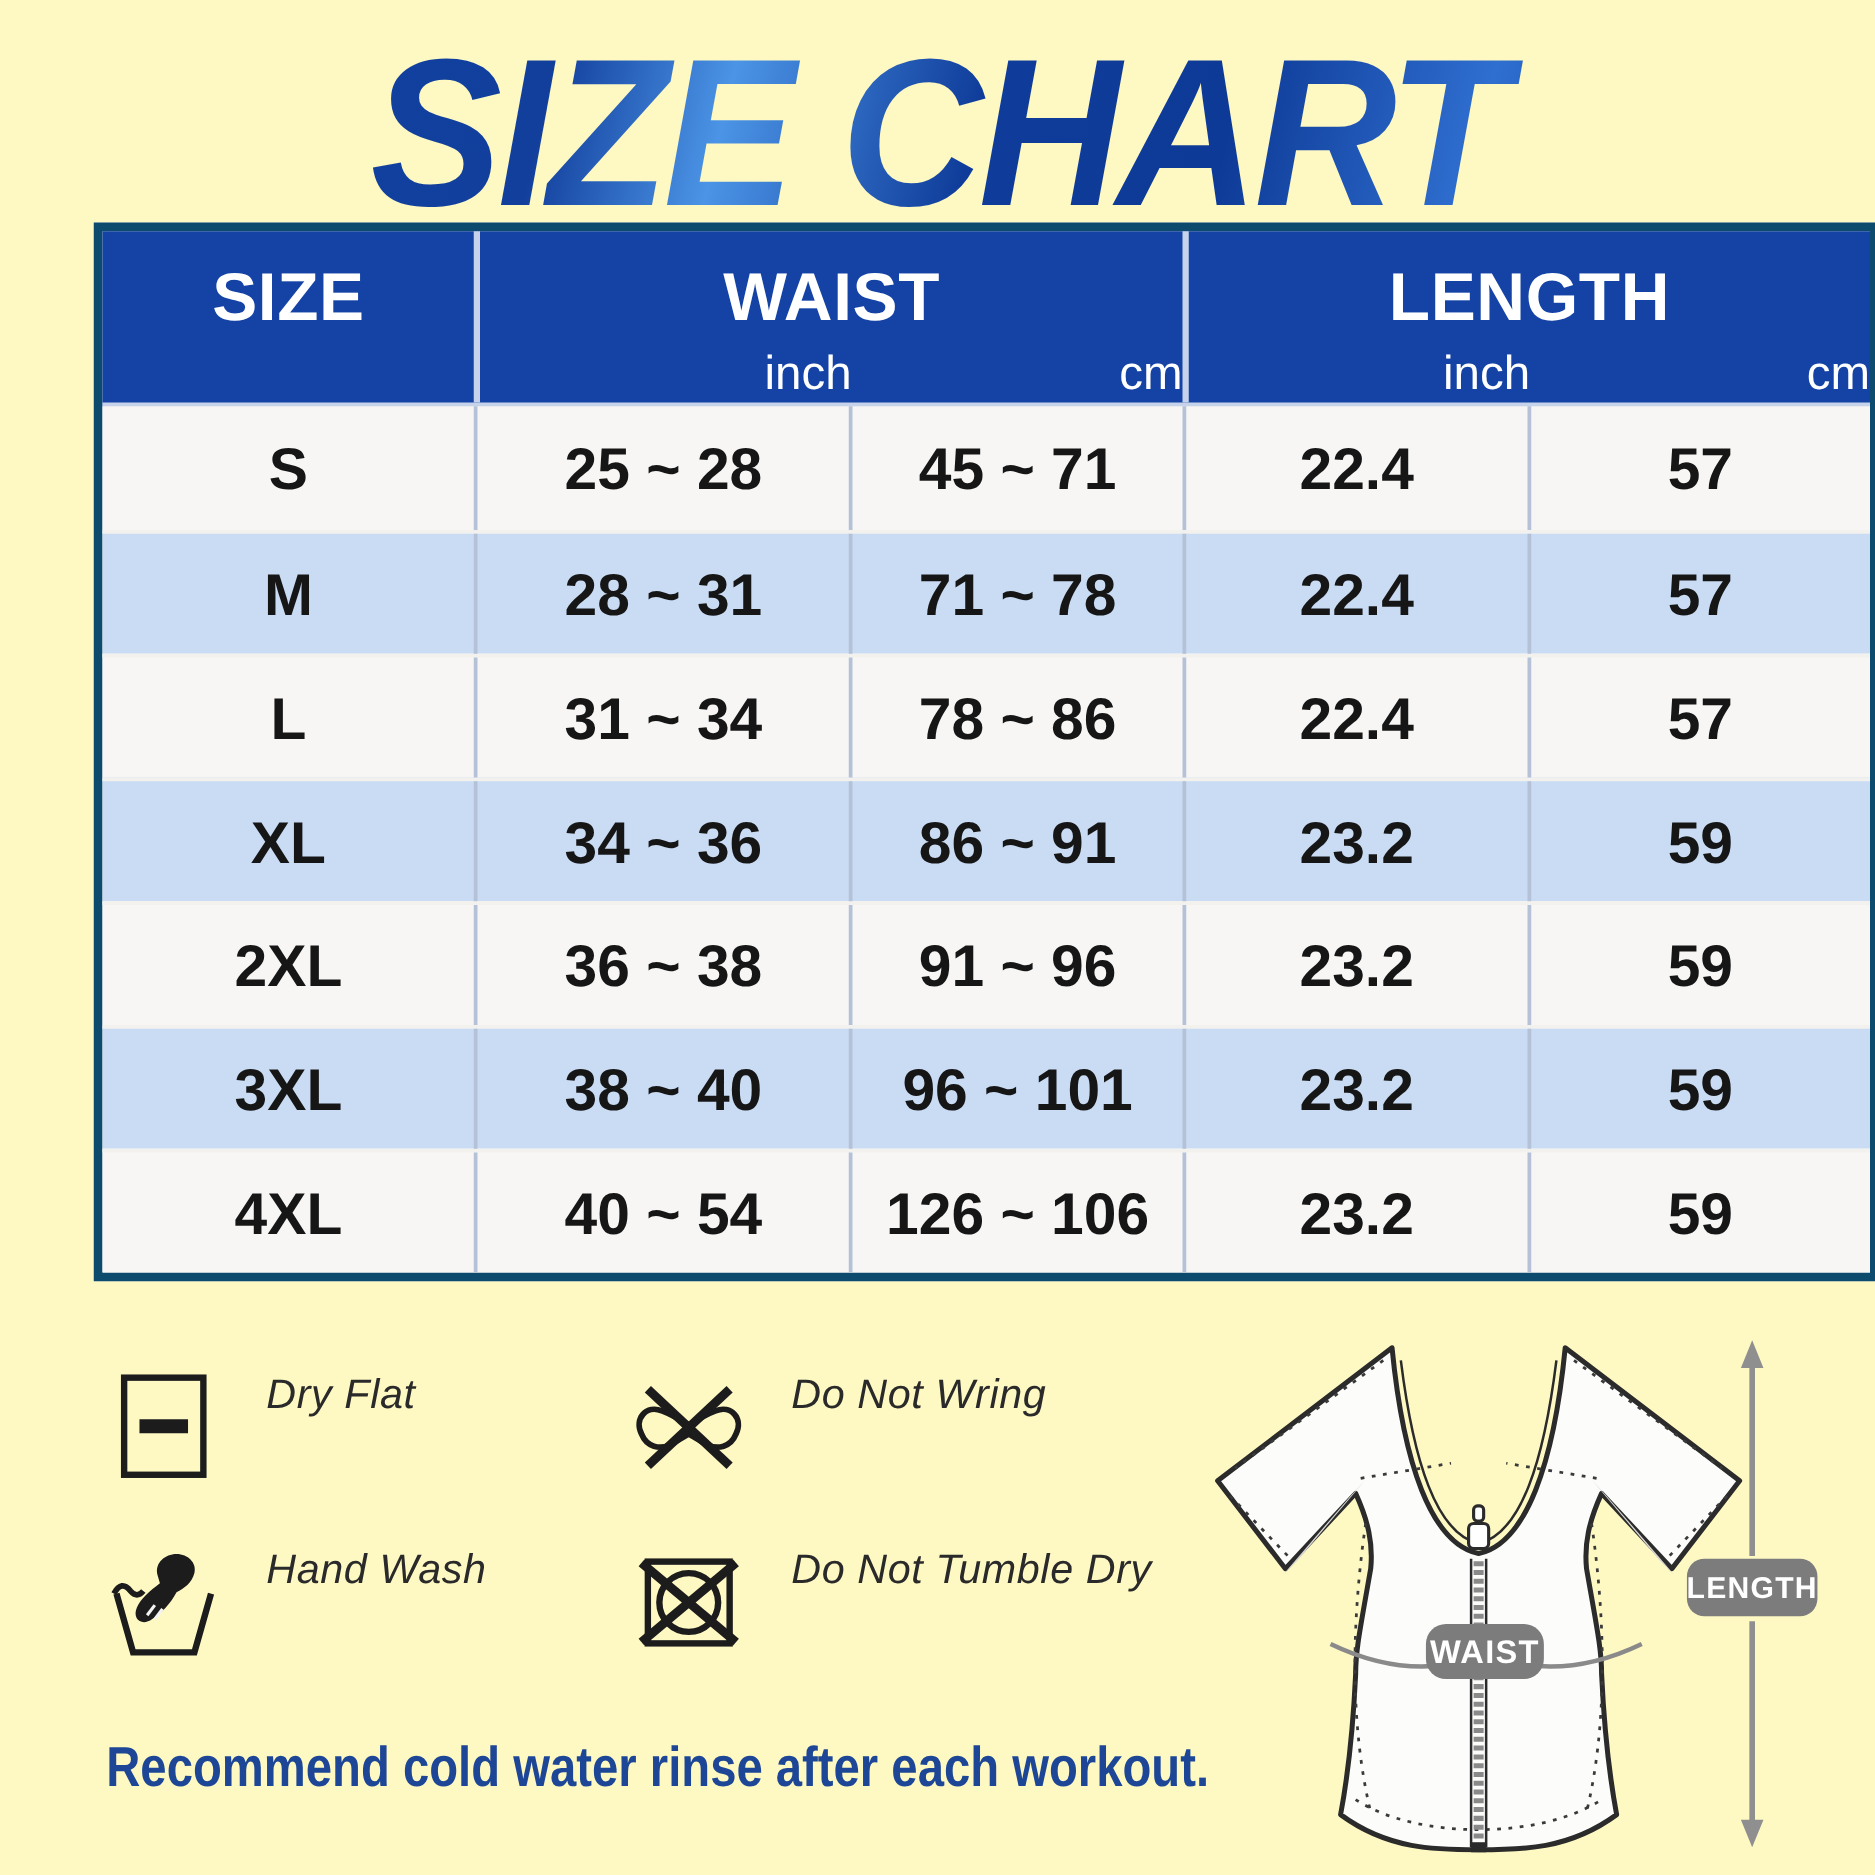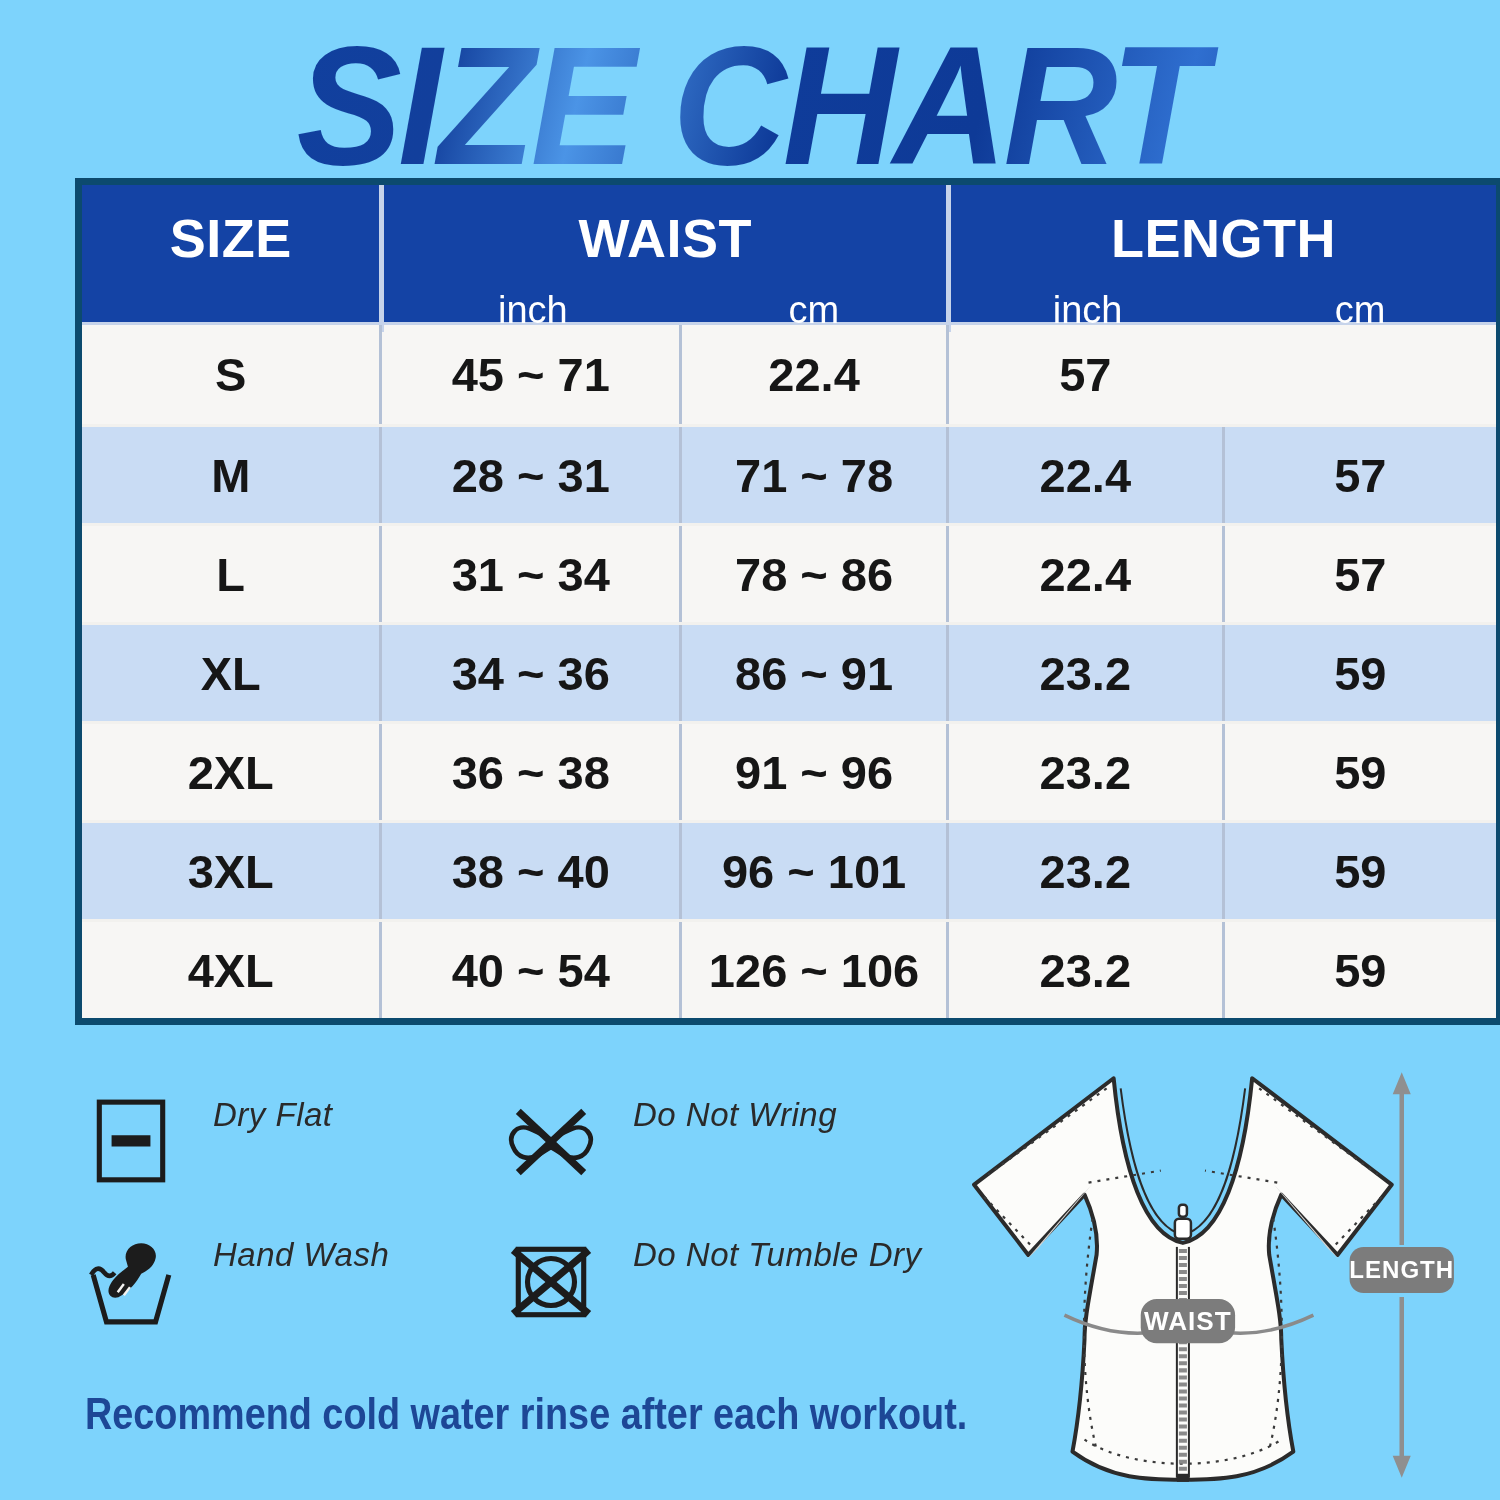--- a/index.html
+++ b/index.html
@@ -1,17 +1,17 @@
 <!DOCTYPE html>
 <html><head>
 <meta charset="utf-8">
 <style>
   * { margin:0; padding:0; box-sizing:border-box; }
   body { background:#e8e8e8; font-family:"Liberation Sans", sans-serif; }
-  .page { position:relative; width:1500px; height:1500px; background:#7dd3fc; overflow:hidden; }
+  .page { position:relative; width:1500px; height:1500px; background:#fef9c3; overflow:hidden; }
 
   
   .title {
     position:absolute; top:22px; left:0; width:1500px;
     text-align:center; font-style:italic; font-weight:bold;
     font-size:168px; letter-spacing:-4px; line-height:1.0;
     transform:scaleX(0.94); transform-origin:center;
     color:#11409f; white-space:nowrap;
   }
   @supports ((-webkit-background-clip:text) or (background-clip:text)) {
@@ -20,21 +20,21 @@
       -webkit-background-clip:text; background-clip:text; color:transparent;
     }
   }
 
   
   .size-table { position:absolute; left:75px; top:178px; width:1428px; border:7px solid #0c4a6e; background:#f7f6f4; }
   .thead { display:grid; grid-template-columns:284fr 541fr 525fr; height:140px; background:#1443a5; border-bottom:3px solid #c6d3ea; }
   .th { color:#ffffff; text-align:center; padding-top:22px; }
   .th + .th { border-left:5px solid #c6d3ea; }
   .h-main { display:block; font-size:54px; font-weight:bold; letter-spacing:0.5px; }
-  .h-units { display:grid; margin-top:20px; color:#ffffff; font-size:38px; }
+  .h-units { display:grid; margin-top:9px; color:#ffffff; font-size:38px;text-align:right; }
   .u-waist  { grid-template-columns:286fr 255fr; }
   .u-length { grid-template-columns:263fr 262fr; }
   .tbody { display:block; }
   .tr { display:grid; grid-template-columns:284fr 286fr 255fr 263fr 262fr; height:99px; background:#f7f6f4; }
   .tr + .tr { border-top:3px solid #f2f1ee; }
   .tr:nth-child(even) { background:#c9dcf4; }
   .td { display:flex; align-items:center; justify-content:center; font-size:47px; font-weight:bold; color:#161616; }
   .td + .td { border-left:3px solid #b4c1d6; }
 
   
@@ -78,20 +78,21 @@
         <span class="h-main">LENGTH</span>
         <div class="h-units u-length">
           <span>inch</span>
           <span>cm</span>
         </div>
       </div>
     </div>
     <div class="tbody" id="size-rows">
         <div class="tr">
       <div class="td">S</div>
+      <div class="td">25 ~ 28</div>
       <div class="td">45 ~ 71</div>
       <div class="td">22.4</div>
       <div class="td">57</div>
     </div>
         <div class="tr">
       <div class="td">M</div>
       <div class="td">28 ~ 31</div>
       <div class="td">71 ~ 78</div>
       <div class="td">22.4</div>
       <div class="td">57</div>

